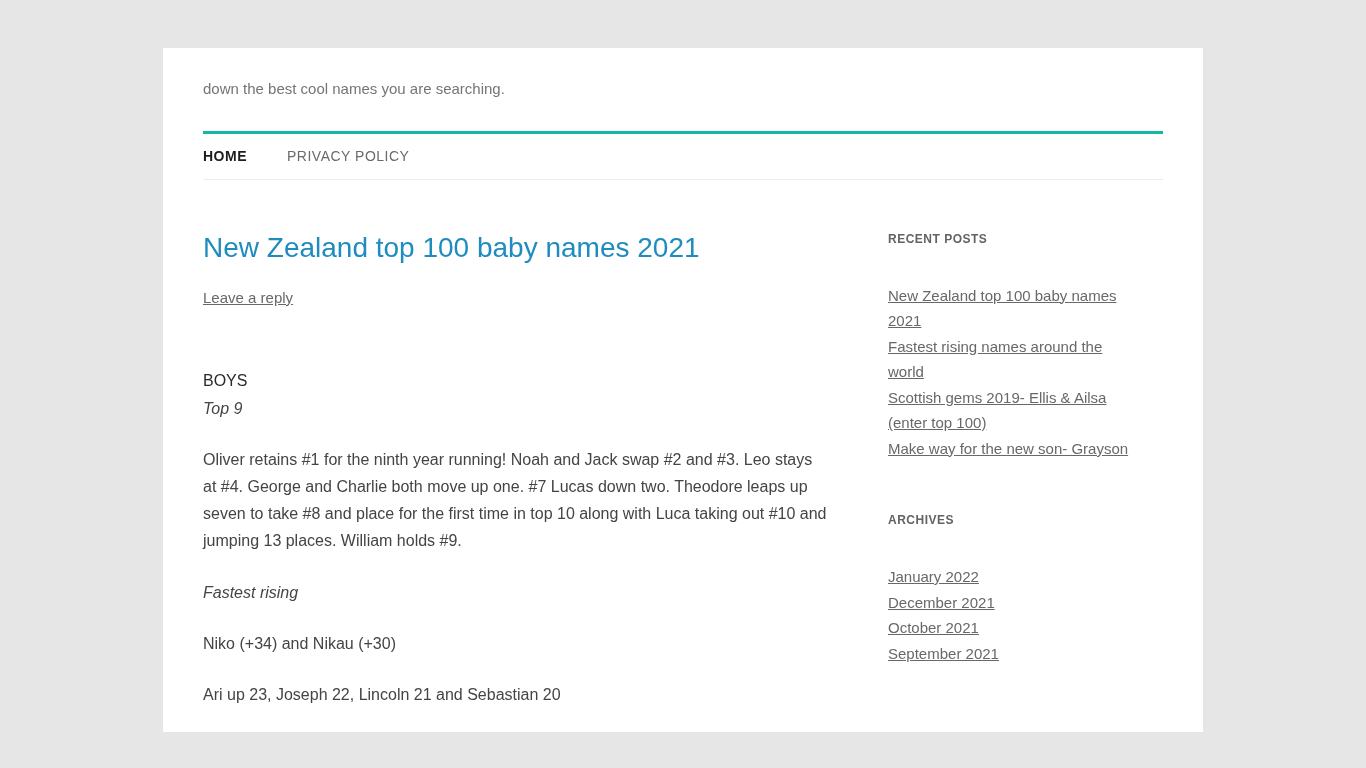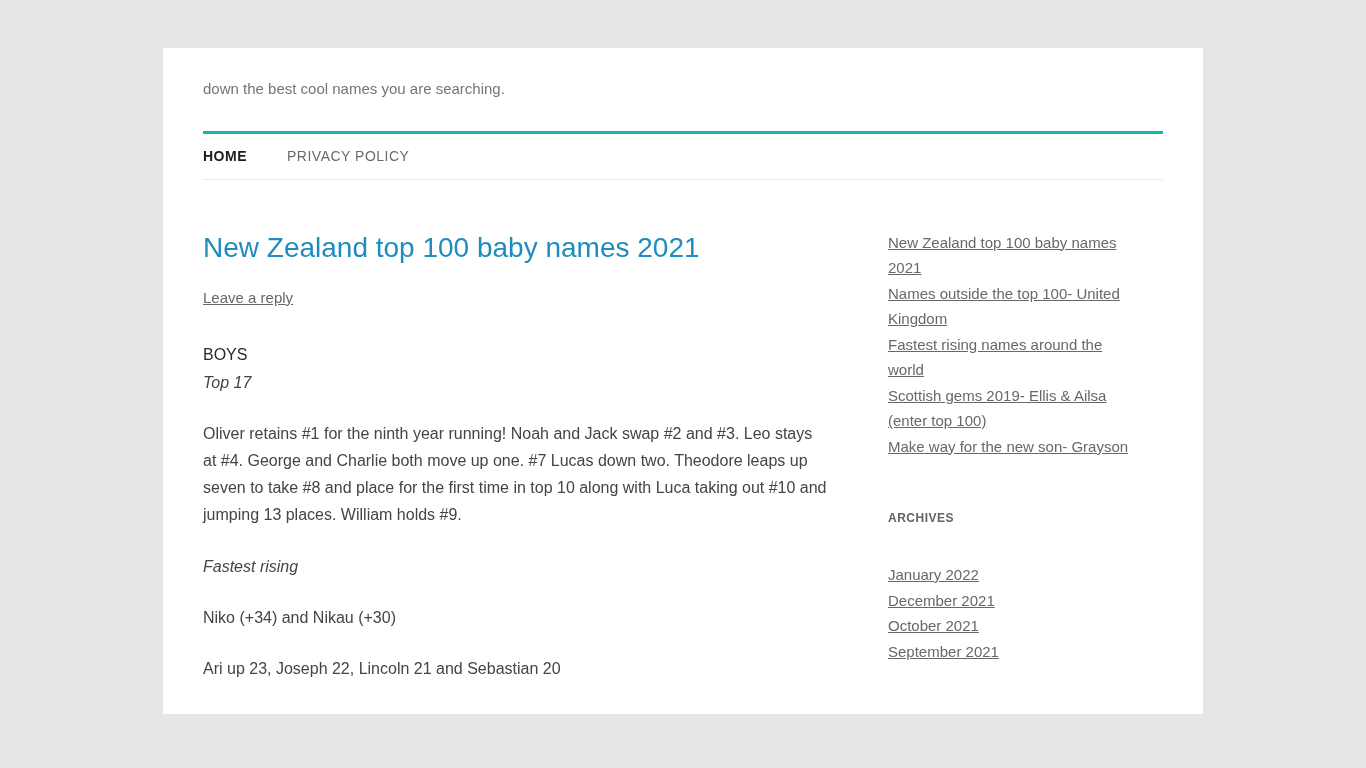--- a/index.html
+++ b/index.html
@@ -73,21 +73,21 @@
       font-weight: normal;
       color: #1e8cbe;
       margin-bottom: 20px;
       line-height: 1.3;
     }
     .reply-link {
       color: #686868;
       text-decoration: underline;
       font-size: 15px;
       display: inline-block;
-      margin-bottom: 32px;
+      margin-bottom: 58px;
     }
     .post-body p {
       margin-bottom: 24px;
       color: #444;
       line-height: 1.7;
     }
     .post-body strong {
       font-weight: normal;
       color: #2a2a2a;
     }
@@ -143,35 +143,35 @@
   </nav>
 
   <div class="content-wrapper">
     <main class="main-content">
       <h2 class="post-title">New Zealand top 100 baby names 2021</h2>
       <a href="#" class="reply-link">Leave a reply</a>
 
       <div class="post-body">
         <p>
           <strong>BOYS</strong><br>
-          <em>Top 17</em>
+          <em>Top 9</em>
         </p>
         <p>Oliver retains #1 for the ninth year running! Noah and Jack swap #2 and #3. Leo stays at #4. George and Charlie both move up one. #7 Lucas down two. Theodore leaps up seven to take #8 and place for the first time in top 10 along with Luca taking out #10 and jumping 13 places. William holds #9.</p>
         <p><em>Fastest rising</em></p>
         <p>Niko (+34) and Nikau (+30)</p>
         <p>Ari up 23, Joseph 22, Lincoln 21 and Sebastian 20</p>
 
       </div>
     </main>
 
     <aside class="sidebar">
       <div class="widget">
+        <h3 class="widget-title">RECENT POSTS</h3>
         <ul>
           <li><a href="#">New Zealand top 100 baby names 2021</a></li>
-          <li><a href="#">Names outside the top 100- United Kingdom</a></li>
           <li><a href="#">Fastest rising names around the world</a></li>
           <li><a href="#">Scottish gems 2019- Ellis &amp; Ailsa (enter top 100)</a></li>
           <li><a href="#">Make way for the new son- Grayson</a></li>
         </ul>
       </div>
 
       <div class="widget">
         <h3 class="widget-title">ARCHIVES</h3>
         <ul>
           <li><a href="#">January 2022</a></li>

